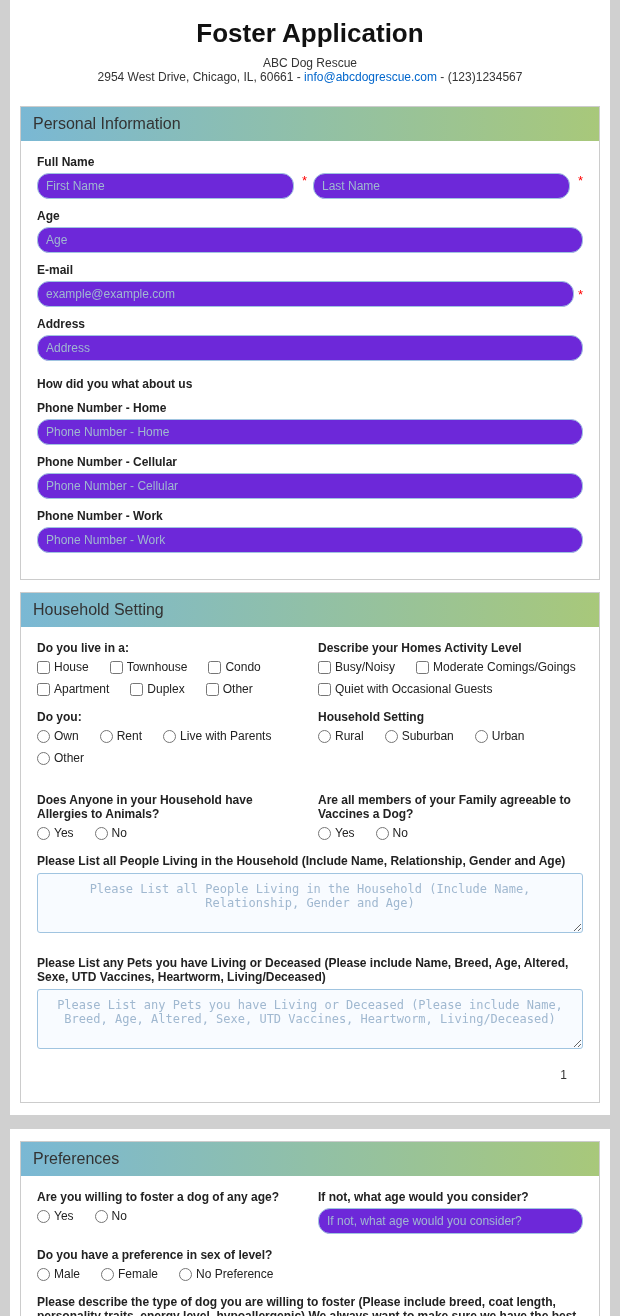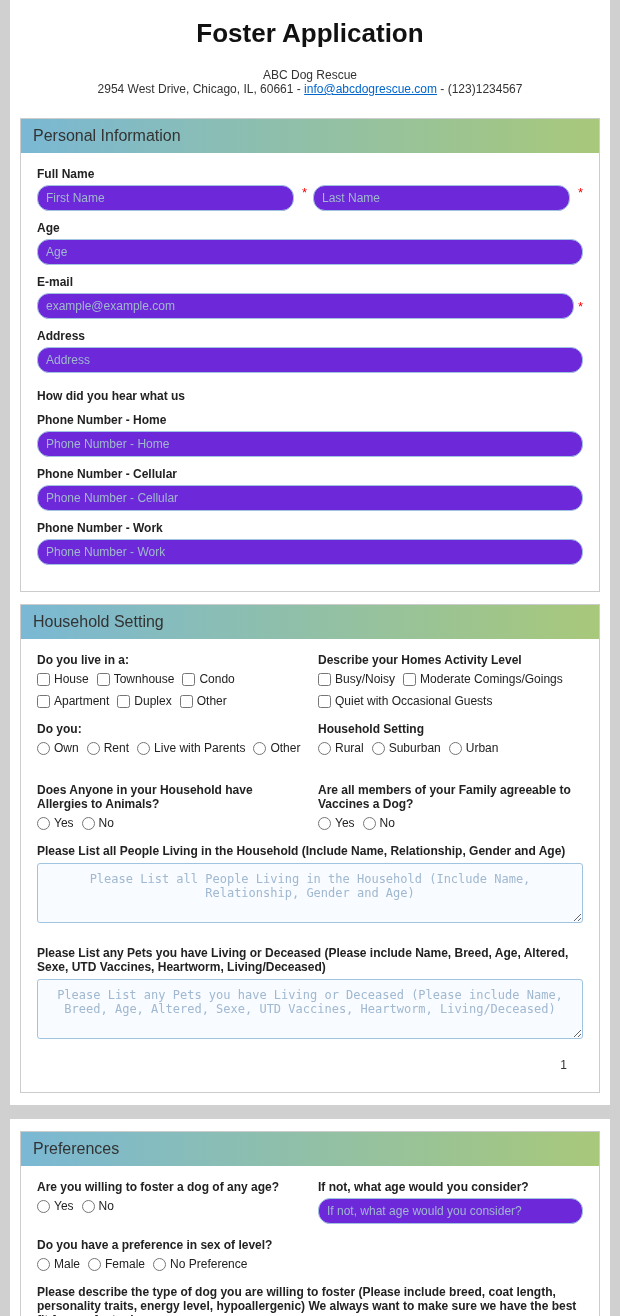--- a/index.html
+++ b/index.html
@@ -19,33 +19,32 @@
     }
     .header {
       text-align: center;
       padding: 18px 10px 10px;
       background: #fff;
     }
     .header h1 {
       font-size: 26px;
       font-weight: bold;
       color: #111;
-      margin-bottom: 19px;
+      margin-bottom: 7px;
     }
     .header .org-name {
       font-size: 12px;
       color: #333;
     }
     .header .org-address {
       font-size: 12px;
       color: #333;
     }
     .header .org-address a {
       color: #0066cc;
-      text-decoration: underline;
     }
 
     .section {
       margin: 12px 10px;
       border: 1px solid #ccc;
     }
     .section-header {
       padding: 8px 12px;
       font-size: 16px;
       font-weight: normal;
@@ -111,21 +110,21 @@
       text-align: center;
     }
     .form-textarea::placeholder {
       color: #a0b8d0;
       text-align: center;
     }
 
     .checkbox-group {
       display: flex;
       flex-wrap: wrap;
-      gap: 8px 8px;
+      gap: 8px 21px;
       align-items: center;
     }
     .checkbox-item {
       display: flex;
       align-items: center;
       gap: 4px;
       font-size: 12px;
     }
     .checkbox-item input[type="checkbox"],
     .checkbox-item input[type="radio"] {
@@ -217,21 +216,21 @@
             </div>
           </div>
 
           <div style="margin-top:10px;">
             <label class="field-label">Address</label>
             <input class="form-input" type="text" placeholder="Address" style="">
           </div>
         </div>
 
         <div class="form-col">
-          <label class="field-label">How did you hear what us</label>
+          <label class="field-label">How did you what about us</label>
 
           <div style="margin-top:10px;">
             <label class="field-label">Phone Number - Home</label>
             <input class="form-input" type="text" placeholder="Phone Number - Home" style="">
           </div>
 
           <div style="margin-top:10px;">
             <label class="field-label">Phone Number - Cellular</label>
             <input class="form-input" type="text" placeholder="Phone Number - Cellular" style="">
           </div>

